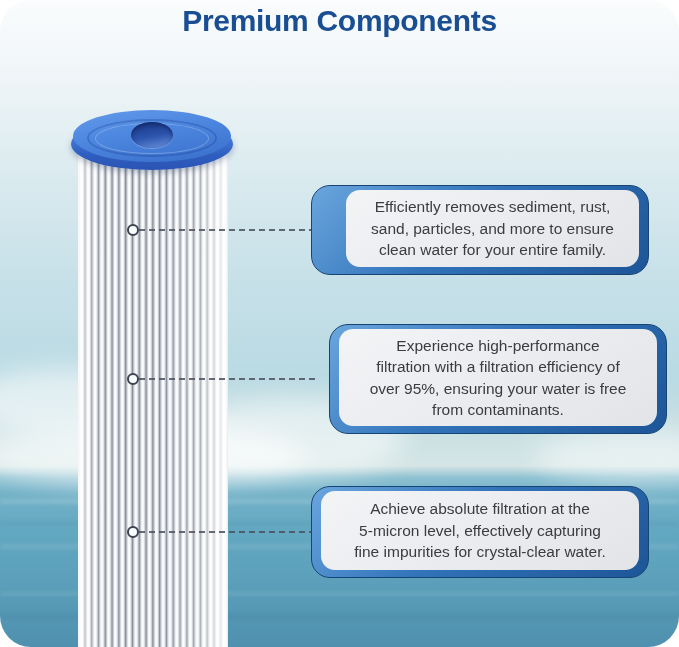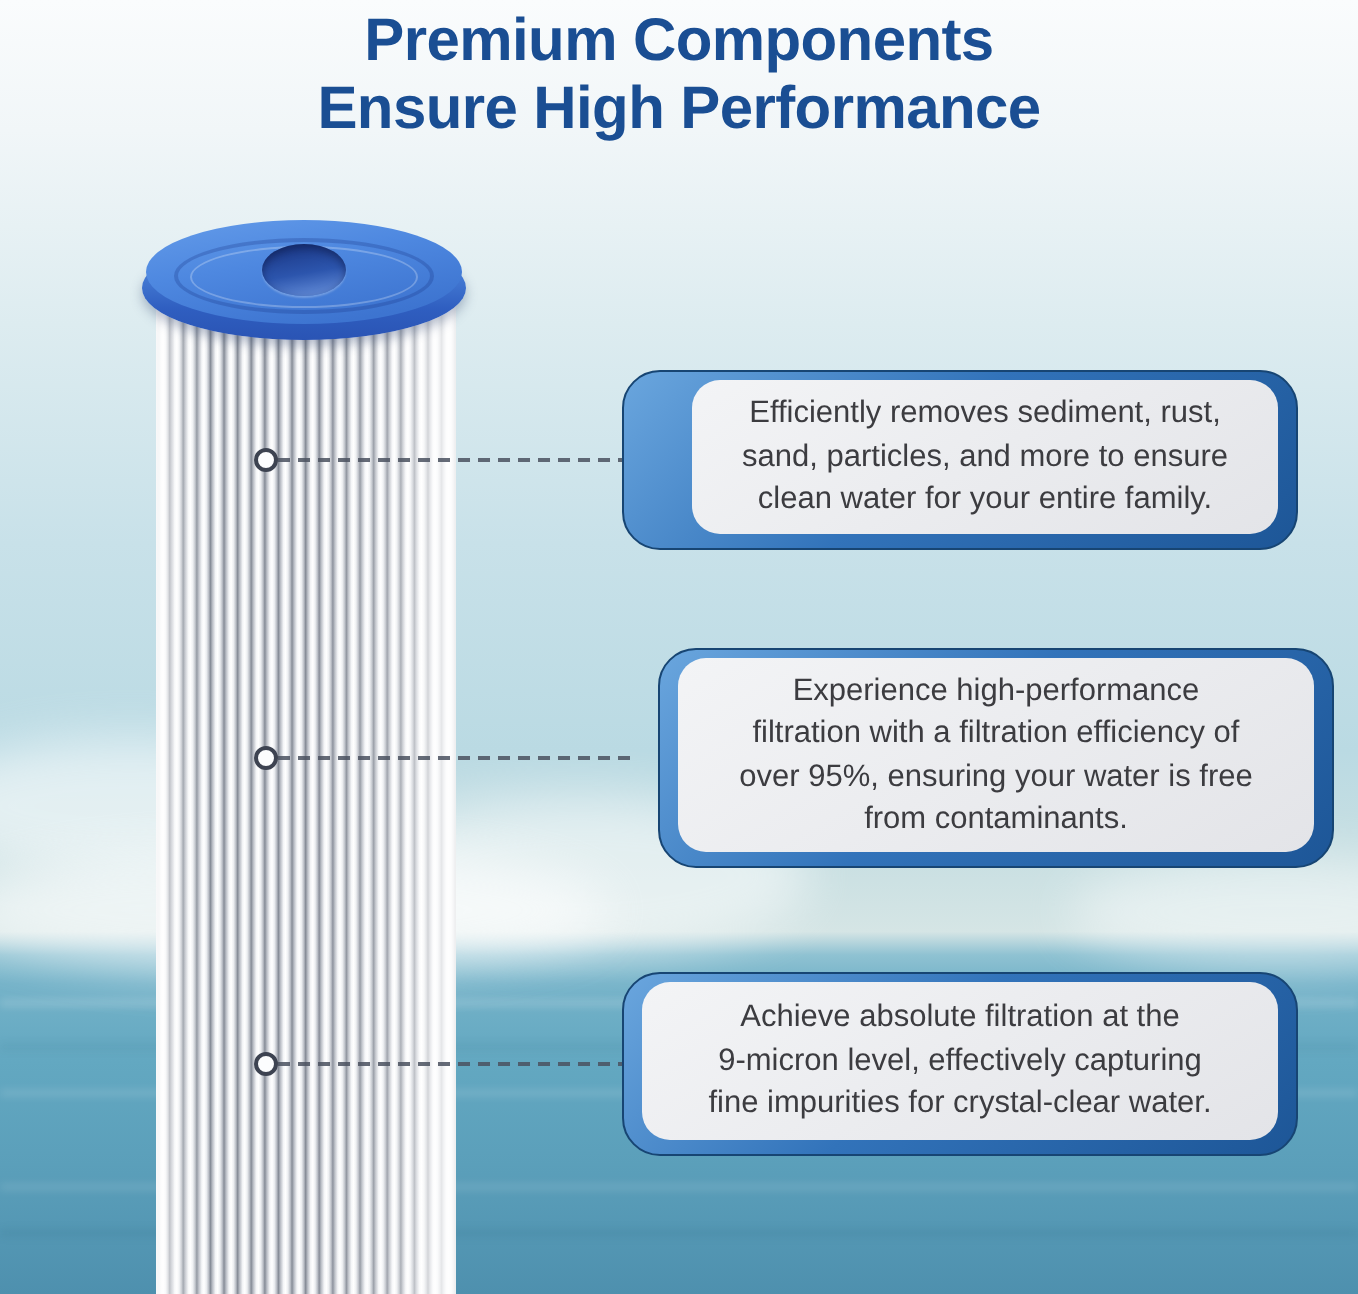--- a/index.html
+++ b/index.html
@@ -4,20 +4,21 @@
 <style>
   html,body{margin:0;padding:0;background:#ffffff;}
   .canvas{
     position:relative;width:679px;height:647px;overflow:hidden;
     font-family:"Liberation Sans",sans-serif;
     background:linear-gradient(180deg,
       #fafcfd 0%, #f1f6f8 10%, #ddecf0 25%, #c8e1e9 42%,
       #badae3 58%, #c8dfe2 66%, #d5e5e5 72%,
       #8fc2d2 73.8%, #74b2c8 76%, #63a8c1 82%,
       #5b9fba 90%, #4e90ae 100%);
+    border-radius:31px;
   }
   .cloud{position:absolute;background:#ffffff;border-radius:50%;filter:blur(12px);}
   .cloud.c1{left:-40px;top:368px;width:210px;height:70px;opacity:.55;}
   .cloud.c2{left:175px;top:398px;width:230px;height:80px;opacity:.5;}
   .cloud.c3{left:-25px;top:424px;width:330px;height:62px;opacity:.6;}
   .cloud.c4{left:535px;top:428px;width:210px;height:56px;opacity:.45;}
   .sea-streak{position:absolute;left:0;width:679px;height:3px;filter:blur(2px);}
   .sea-streak.s1{top:500px;background:rgba(255,255,255,.22);}
   .sea-streak.s2{top:545px;background:rgba(255,255,255,.16);}
   .sea-streak.s3{top:592px;background:rgba(255,255,255,.14);}
@@ -101,21 +102,20 @@
   <div class="cloud c3"></div>
   <div class="cloud c4"></div>
   <div class="sea-streak s1"></div>
   <div class="sea-streak s2"></div>
   <div class="sea-streak s3"></div>
   <div class="sea-streak s4"></div>
   <div class="sea-streak s5"></div>
 
   <div class="page-title">
     <div>Premium Components</div>
-    <div>Ensure High Performance</div>
   </div>
 
   <div>
     <div class="filter-body"></div>
     <div class="cap-lip"></div>
     <div class="cap-top"></div>
     <div class="cap-groove"></div>
     <div class="cap-ring"></div>
     <div class="cap-hole"></div>
   </div>
@@ -140,18 +140,18 @@
       <span class="callout-text">Experience high-performance
 filtration with a filtration efficiency of
 over 95%, ensuring your water is free
 from contaminants.</span>
     </div>
   </div>
 
   <div class="callout b3">
     <div class="callout-card">
       <span class="callout-text">Achieve absolute filtration at the
-9-micron level, effectively capturing
+5-micron level, effectively capturing
 fine impurities for crystal-clear water.</span>
     </div>
   </div>
 
 </div>
 
 </body></html>

